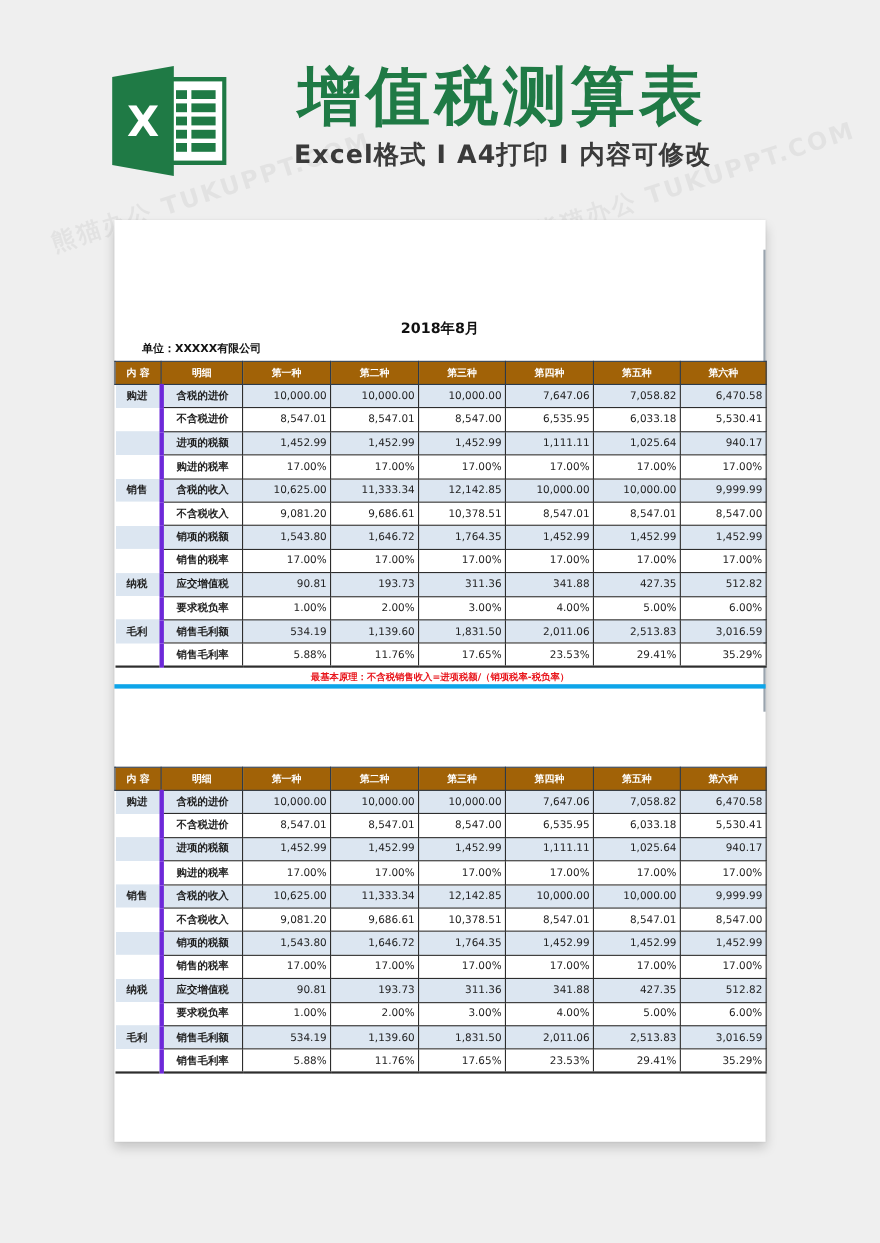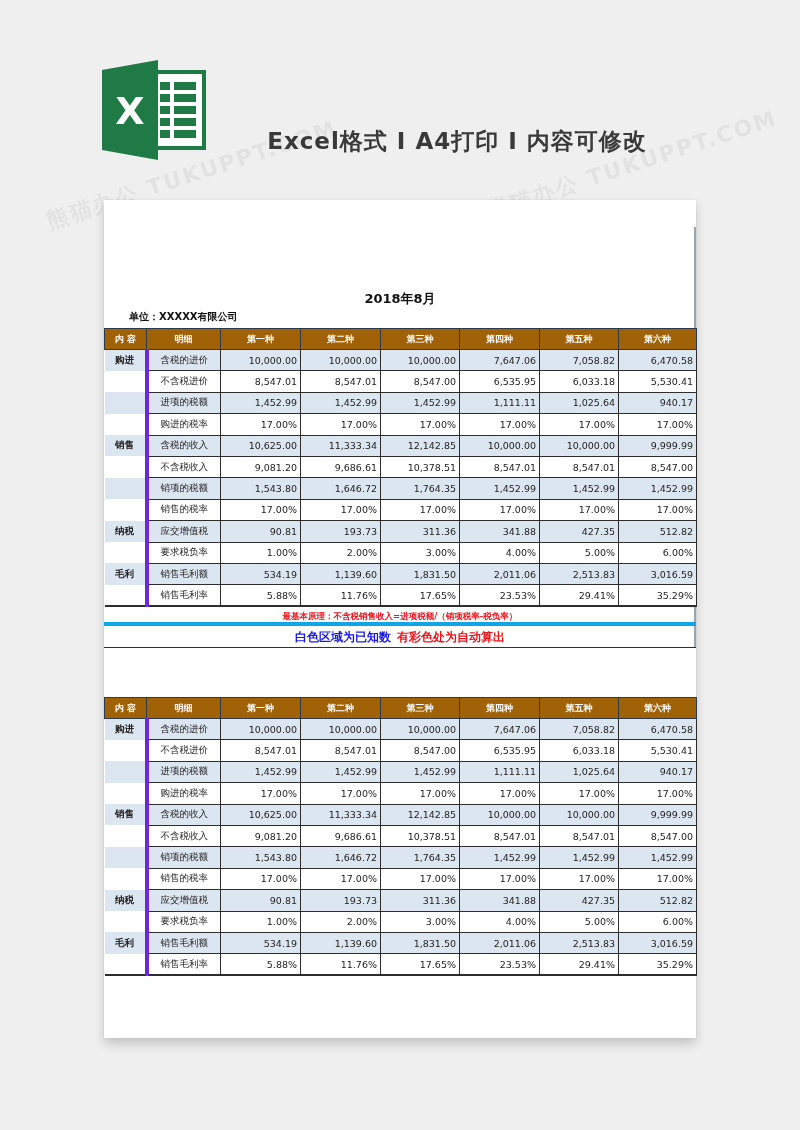--- a/index.html
+++ b/index.html
@@ -53,21 +53,21 @@
   table.calc.t2 { top: 497px; }
   table.calc th {
     background: #a16207; color: #ffffff; font-weight: bold; height: 21px;
     border: 1px solid #2d3a4a; font-size: 9px; text-align: center;
   }
   table.calc td {
     height: 21.4px; border: 1px solid #2d2d2d; color: #222; padding: 0 3px;
     white-space: nowrap; overflow: hidden;
   }
   table.calc td.cat { text-align: center; font-weight: bold; border-left: none; border-right: 4px solid #6d28d9; border-top: none; border-bottom: none; }
-  table.calc td.detail { text-align: center; font-weight: normal; }
+  table.calc td.detail { text-align: center; font-weight: bold; }
   table.calc td.num { text-align: right; }
   table.calc tr.shade td { background: #dce6f1; }
   table.calc tr.plain td { background: #ffffff; }
   table.calc tr:last-child td { border-bottom: 2px solid #2d2d2d; }
   .formula-row {
     position: absolute; left: 0; top: 406px; width: 592px; height: 20px;
     border-bottom: 4px solid #0ea5e9; text-align: center; font-size: 8.5px; font-weight: bold;
     color: #e8161c; line-height: 20px;
   }
   .legend-row {
@@ -92,20 +92,21 @@
       <rect x="60" y="46" width="10" height="8"></rect>
         <rect x="74" y="46" width="22" height="8"></rect>
       <rect x="60" y="58" width="10" height="8"></rect>
         <rect x="74" y="58" width="22" height="8"></rect>
       <rect x="60" y="70" width="10" height="8"></rect>
         <rect x="74" y="70" width="22" height="8"></rect>
     </g>
     <polygon points="2,10 58,0 58,100 2,90" fill="#1f7a45"></polygon>
     <text x="30" y="64" text-anchor="middle" font-family="DejaVu Sans, sans-serif" font-weight="bold" font-size="38" fill="#ffffff">X</text>
   </svg>
+  <div class="banner-title">增值税测算表</div>
   <div class="banner-sub">
     <span>Excel格式</span><span class="sep">I</span><span>A4打印</span><span class="sep">I</span><span>内容可修改</span>
   </div>
   <div class="watermark" style="left:40px;top:160px;">熊猫办公 TUKUPPT.COM</div>
   <div class="watermark" style="left:480px;top:150px;">熊猫办公 TUKUPPT.COM</div>
 </div>
 
 <div class="sheet">
   <div class="sheet-right-edge"></div>
   <div class="doc-date">2018年8月</div>
@@ -252,23 +253,20 @@
           <td class="num">11.76%</td>
           <td class="num">17.65%</td>
           <td class="num">23.53%</td>
           <td class="num">29.41%</td>
           <td class="num">35.29%</td>
         </tr>
       </tbody>
   </table>
 
   <div class="formula-row">最基本原理：不含税销售收入=进项税额/（销项税率-税负率）</div>
-  <div class="legend-row">
-    <span class="known">白色区域为已知数</span><span class="auto">有彩色处为自动算出</span>
-  </div>
 
   <table class="calc t2">
     <colgroup>
       <col style="width:42px">
         <col style="width:74px">
       <col style="width:80px">
         <col style="width:80px">
         <col style="width:79px">
       <col style="width:80px">
         <col style="width:79px">

